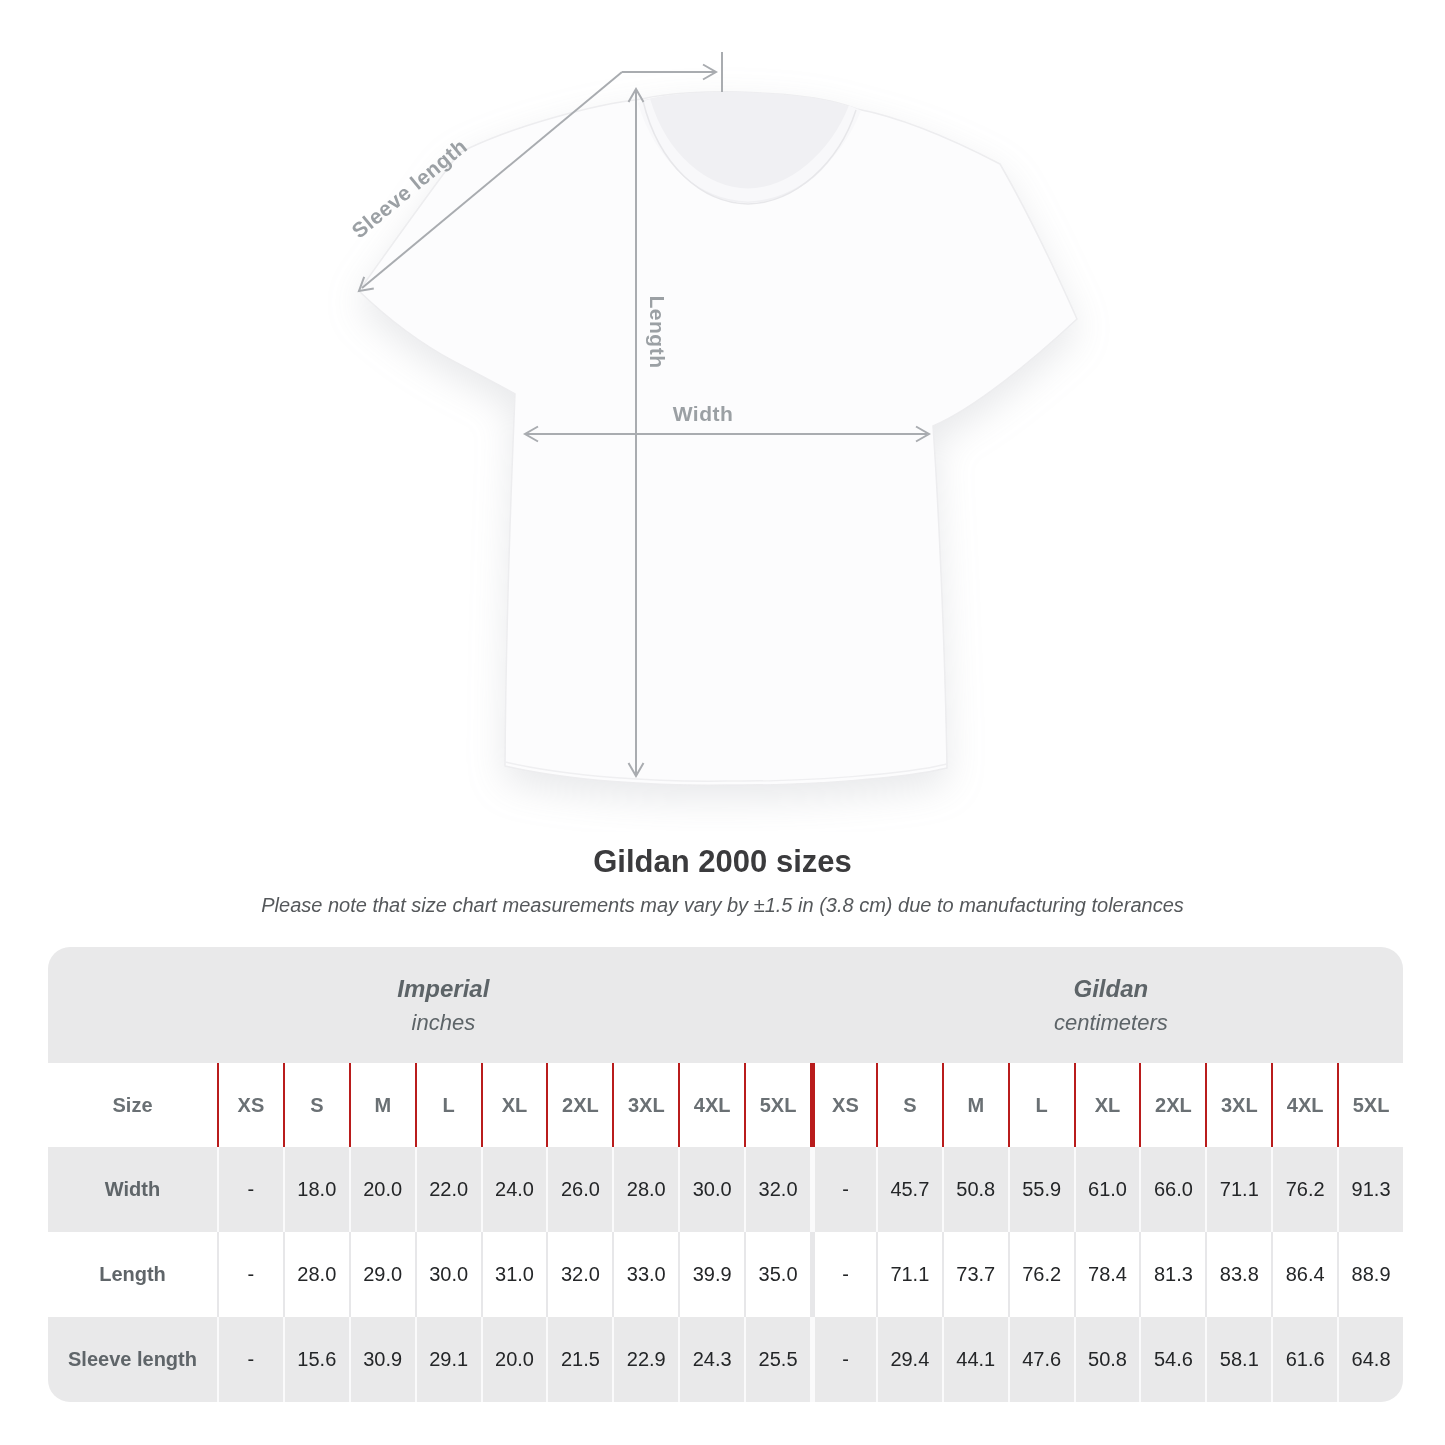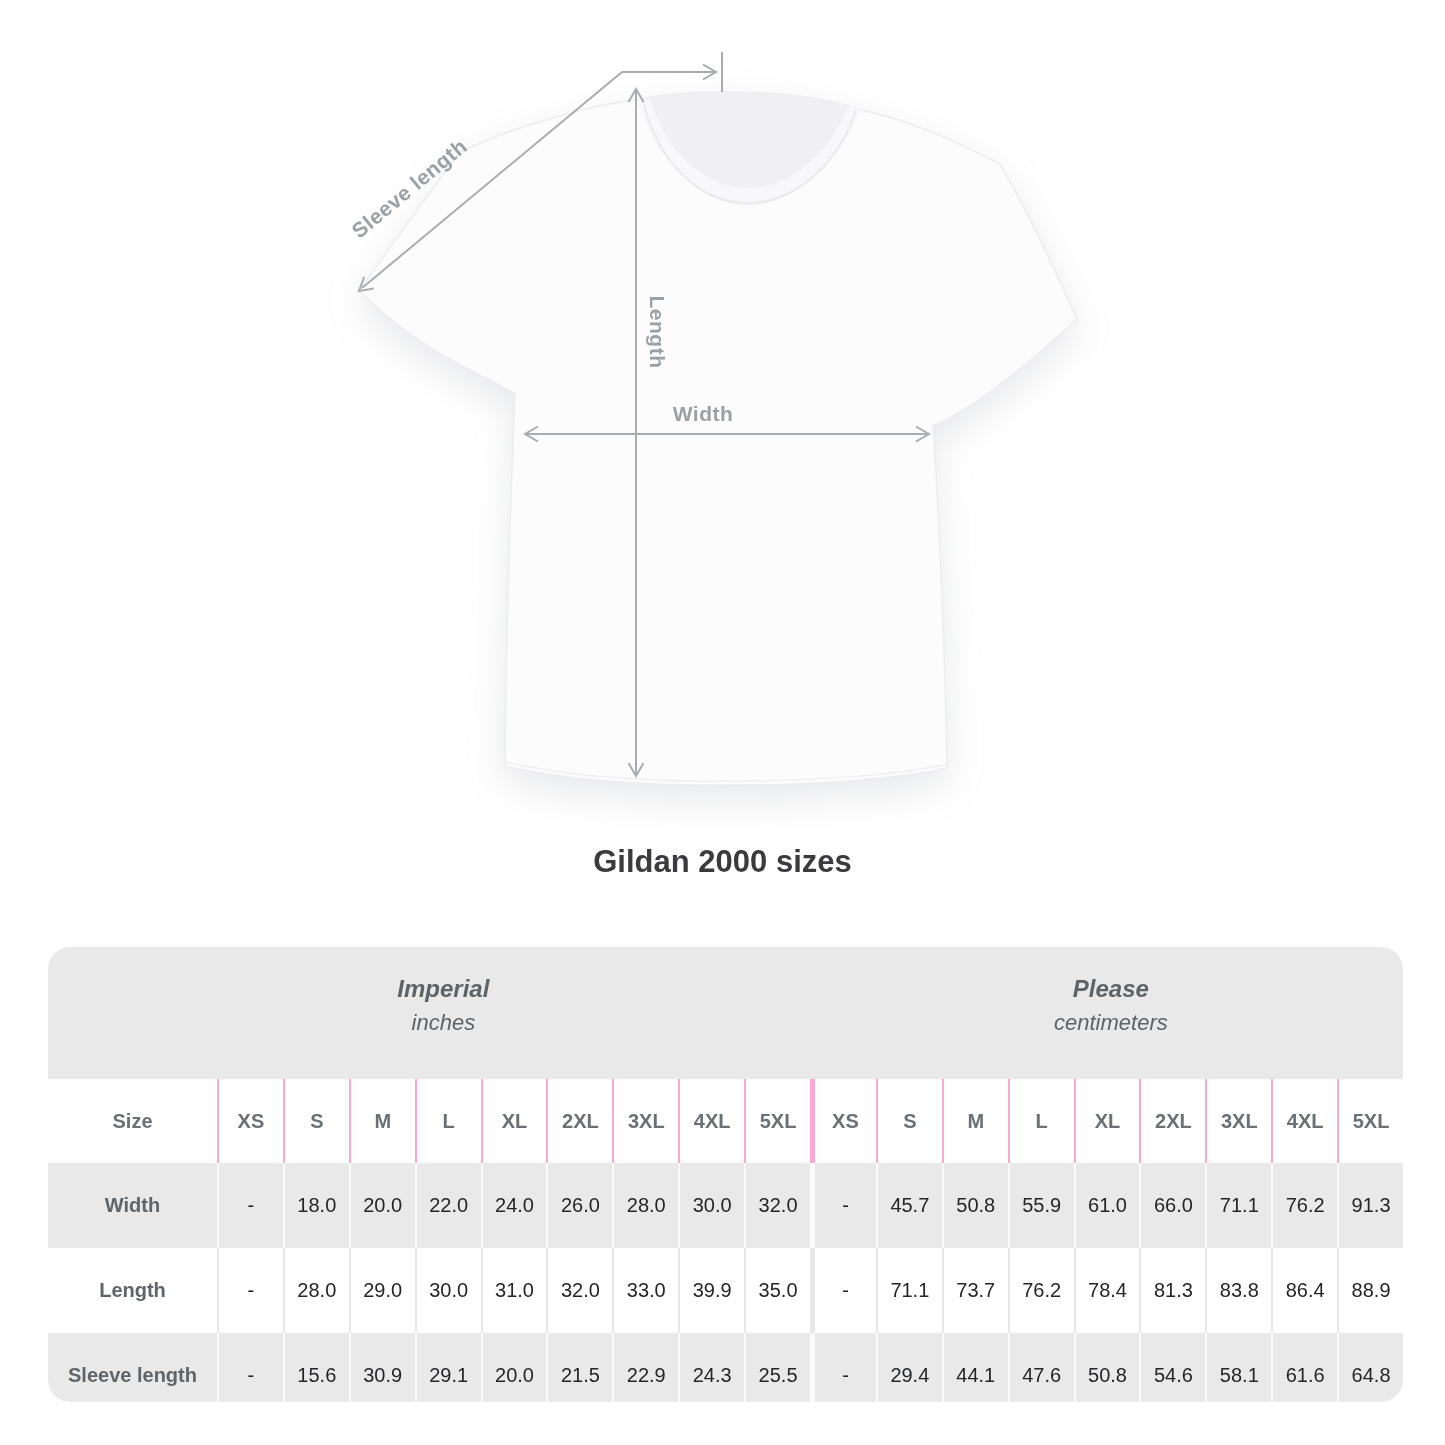--- a/index.html
+++ b/index.html
@@ -27,27 +27,27 @@
   .tablebox{
     position:absolute;left:48px;top:947px;width:1355px;height:455px;
     background:#e9e9ea;border-radius:22px;overflow:hidden;
   }
   .grouphead{display:flex;height:116px;}
   .ghalf{display:flex;flex-direction:column;align-items:center;justify-content:center;gap:7px;}
   .ghalf.left{width:762px;padding-left:20px;}
   .ghalf.right{width:593px;}
   .gname{font-size:24px;font-weight:bold;font-style:italic;color:#5d6468;}
   .gunit{font-size:22px;font-style:italic;color:#5d6468;}
-  table.sizes{border-collapse:separate;border-spacing:0;table-layout:fixed;width:1355px;margin-top:16px;}
+  table.sizes{border-collapse:separate;border-spacing:0;table-layout:fixed;width:1355px;}
   table.sizes th,table.sizes td{
     padding:0;text-align:center;vertical-align:middle;box-sizing:border-box;
     font-size:20px;overflow:hidden;white-space:nowrap;
   }
   tr.headrow{height:84px;background:#ffffff;}
-  tr.headrow th{font-weight:bold;color:#6a7074;border-left:2px solid #f9a8d4;}
+  tr.headrow th{font-weight:bold;color:#6a7074;border-left:2px solid #b91c1c;}
   tr.headrow th:first-child{border-left:none;}
   tr.headrow th.mid{border-left-width:5px;}
   tbody tr{height:85px;}
   tbody tr.gray{background:transparent;}
   tbody tr.white{background:#ffffff;}
   tbody td{color:#242628;border-left:2px solid #e7e7e9;}
   tbody tr.gray td{border-left-color:#fafafb;}
   tbody td:first-child{border-left:none;}
   tbody td.mid{border-left-width:5px;}
   tbody td.rowlabel{font-weight:bold;color:#5f6569;}
@@ -111,29 +111,30 @@
           <path class="chev" d="M -13 -7.5 L 0 0 L -13 7.5"></path>
         </g>
 
       <text class="ann-text" text-anchor="middle" transform="translate(414,194) rotate(-39.6)">Sleeve length</text>
       <text class="ann-text" text-anchor="middle" transform="translate(650,332) rotate(90)">Length</text>
       <text class="ann-text" text-anchor="middle" x="703" y="421">Width</text>
     </g>
   </svg>
 
   <div class="title">Gildan 2000 sizes</div>
+  <div class="note">Please note that size chart measurements may vary by ±1.5 in (3.8 cm) due to manufacturing tolerances</div>
 
   <div class="tablebox">
     <div class="grouphead">
       <div class="ghalf left">
         <div class="gname">Imperial</div>
         <div class="gunit">inches</div>
       </div>
       <div class="ghalf right">
-        <div class="gname">Please</div>
+        <div class="gname">Gildan</div>
         <div class="gunit">centimeters</div>
       </div>
     </div>
     <table class="sizes">
       <colgroup id="cols">
           <col style="width: 169px;">
           <col style="width: 65.9px;">
           <col style="width: 65.9px;">
           <col style="width: 65.9px;">
           <col style="width: 65.9px;">

